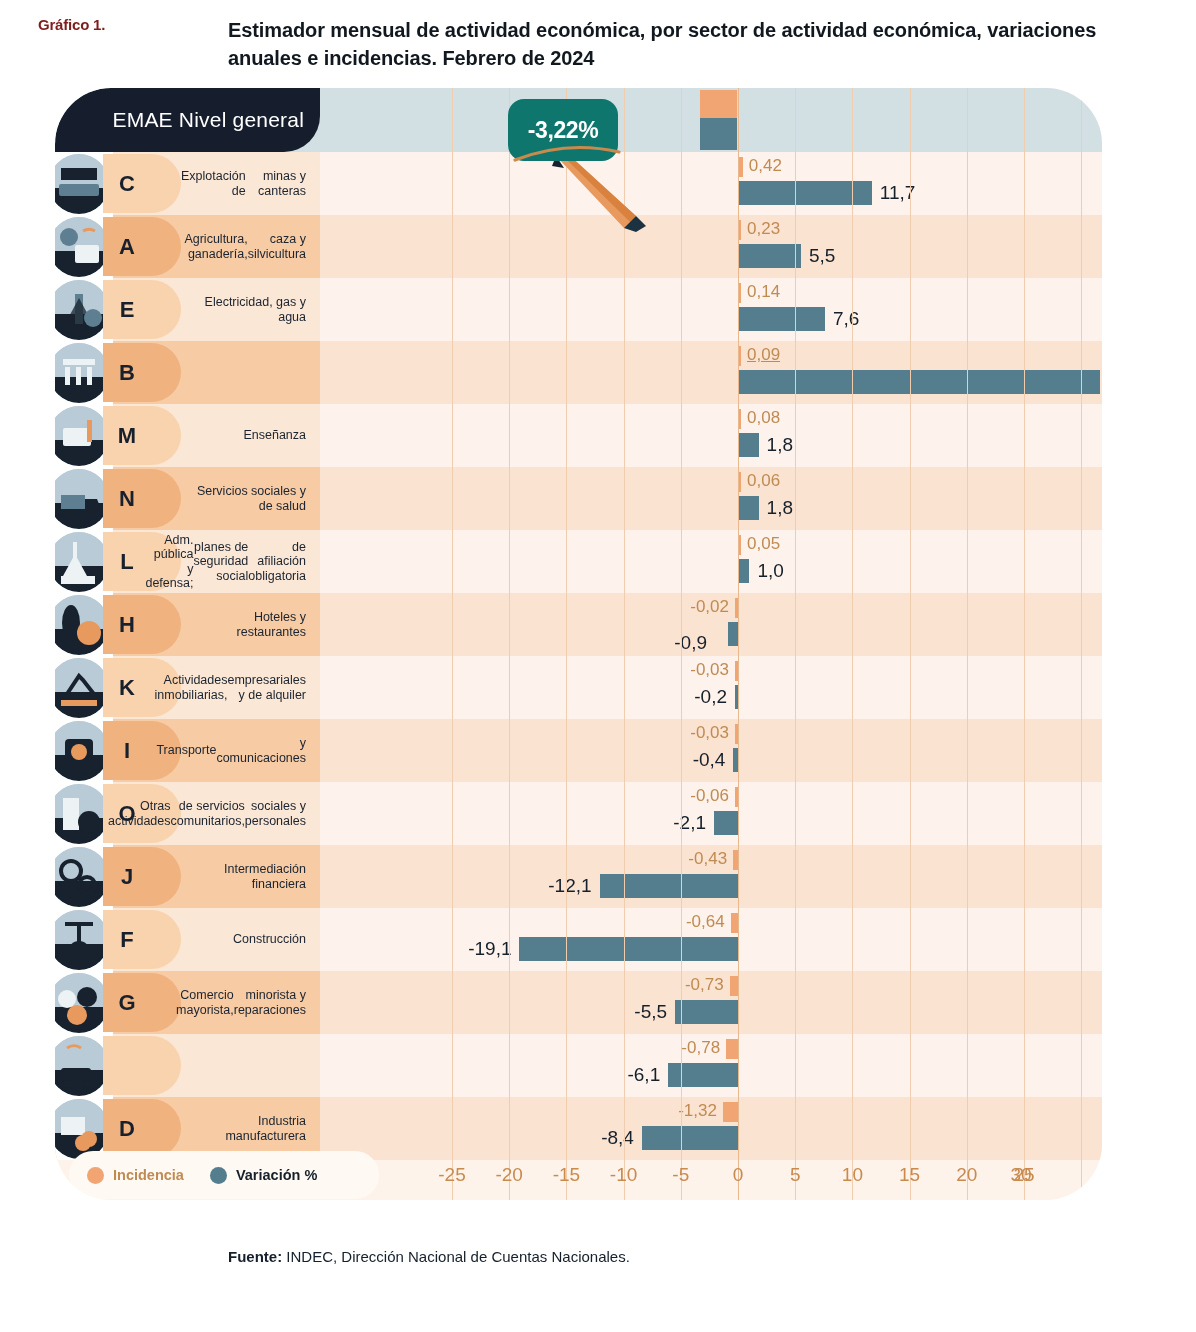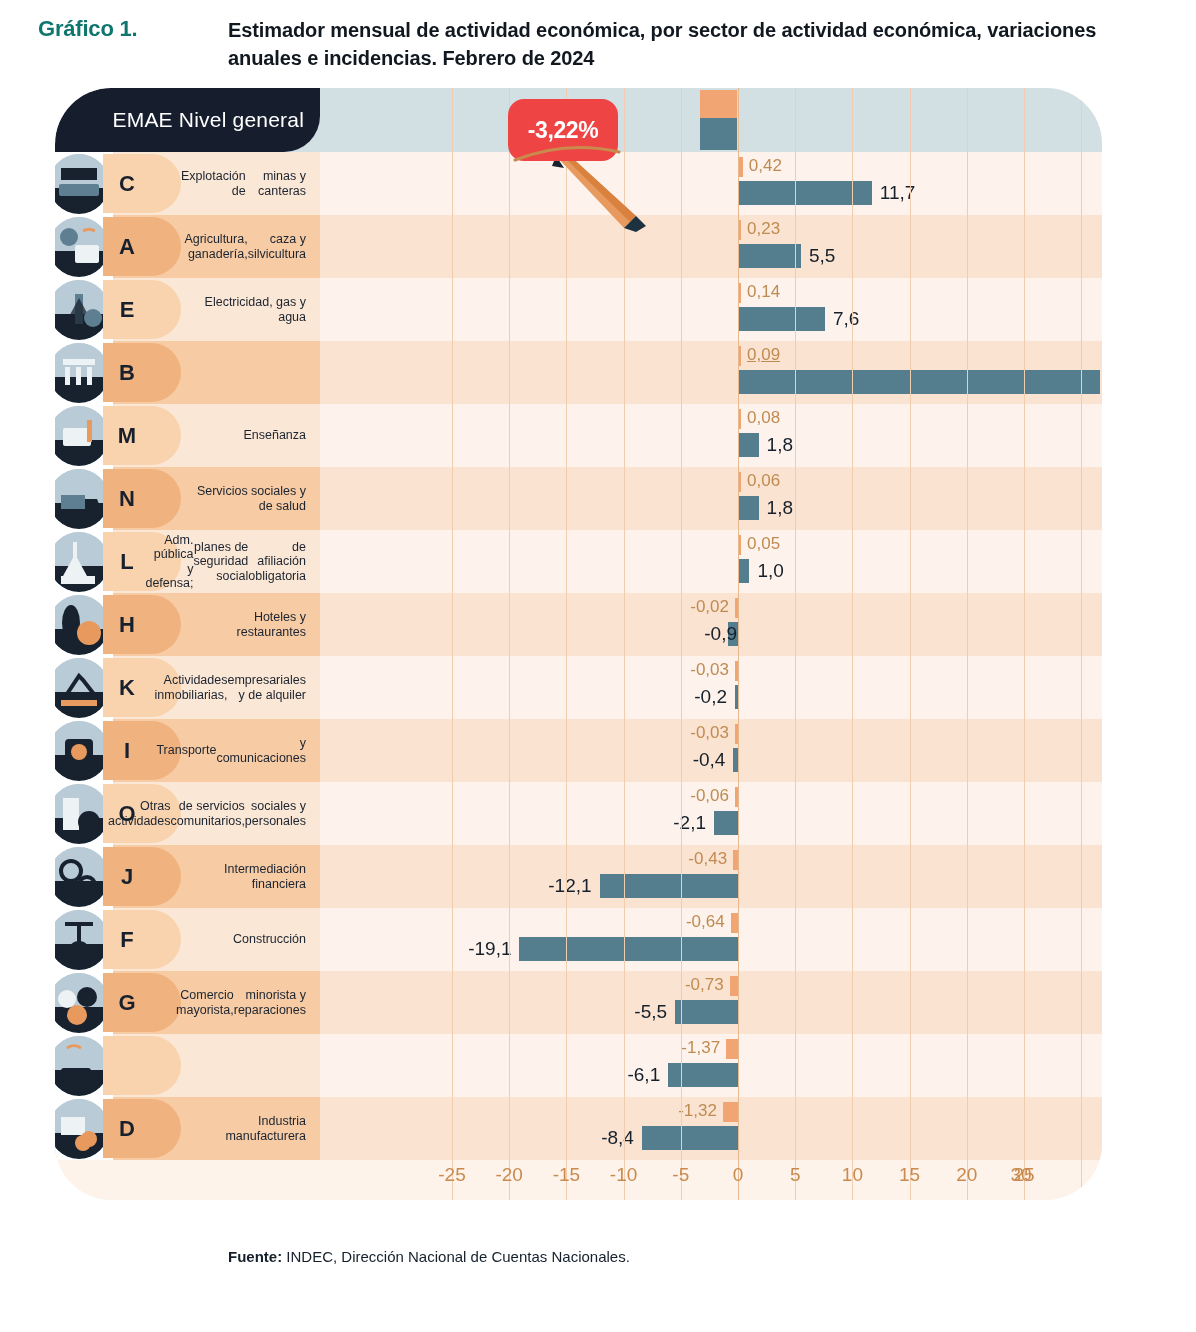--- a/index.html
+++ b/index.html
@@ -9,21 +9,21 @@
     font-family:"Liberation Sans", sans-serif;
     color:#1b2430;
     overflow:hidden;
   }
   .page{position:relative;width:1196px;height:1332px;}
 
   
   .title-row{position:absolute;left:38px;top:16px;width:1120px;}
   .title-num{
     position:absolute;left:0;top:0;width:180px;
-    font-weight:bold;font-size:22px;color:#0f766e;letter-spacing:-.2px;
+    font-weight:bold;font-size:15px;color:#7f1d1d;letter-spacing:-.2px;
   }
   .title-text{
     position:absolute;left:190px;top:0;width:930px;
     font-weight:bold;font-size:20px;line-height:28px;color:#111820;
     letter-spacing:-.1px;
   }
 
   
   .chart{
     position:absolute;left:55px;top:88px;width:1047px;height:1112px;
@@ -106,21 +106,21 @@
 
   .vlbl{
     position:absolute;font-size:17px;white-space:nowrap;
   }
   .vlbl.inc{color:#C08B52;top:4px;font-size:17px;}
   .vlbl.var{color:#16202B;top:30px;font-size:19px;}
 
   
   .callout{
     position:absolute;left:453px;top:11px;width:110px;height:62px;
-    background:#ef4444;border-radius:16px;
+    background:#0f766e;border-radius:16px;
     display:flex;align-items:center;justify-content:center;
     z-index:6;
   }
   .callout span{color:#fff;font-size:23px;font-weight:bold;letter-spacing:-.4px;}
   .callout-swoosh{
     position:absolute;left:458px;top:56px;width:108px;height:18px;z-index:7;
   }
   .pencil{position:absolute;left:495px;top:66px;width:100px;height:78px;z-index:5;}
   .hdr-swatch-o{position:absolute;left:645px;top:2px;width:37px;height:28px;background:#F0A573;z-index:4;}
   .hdr-swatch-b{position:absolute;left:645px;top:30px;width:37px;height:32px;background:#547E8E;z-index:4;}
@@ -408,21 +408,21 @@
       <div class="letter-pill "></div>
       <div class="letter">H</div>
       <div class="sector-name">
         <span style="display:block">Hoteles y restaurantes</span>
       </div>
     </div>
     <div class="plotcol">
       <div class="bar inc" style="left:415px;width:3px"></div>
       <div class="bar var" style="left:407.704px;width:10.296000000000001px"></div>
       <div class="vlbl inc" style="right:373px;">-0,02</div>
-      <div class="vlbl var" style="right:365px;">-0,9</div>
+      <div class="vlbl var" style="right:395px;margin-top:9px;">-0,9</div>
     </div>
           </div>
           <div class="row odd">
     <div class="labelcol">
       <div class="icon-wrap">
         <div class="icon-circ"><svg viewBox="0 0 60 60" width="60" height="60">
                     <defs>
                       <clipPath id="cp_real-estate-icon">
                         <circle cx="30" cy="30" r="30"></circle>
                       </clipPath>
@@ -623,21 +623,21 @@
                       <circle cx="38" cy="48" r="4" fill="#18222E"></circle>
                     </g>
                   </svg></div>
       </div>
       <div class="letter-pill light"></div>
       <div class="letter"></div>
     </div>
     <div class="plotcol">
       <div class="bar inc" style="left:406.1024px;width:11.897600000000002px"></div>
       <div class="bar var" style="left:348.216px;width:69.784px"></div>
-      <div class="vlbl inc" style="right:381.8976px;">-1,37</div>
+      <div class="vlbl inc" style="right:381.8976px;">-0,78</div>
       <div class="vlbl var" style="right:441.784px;">-6,1</div>
     </div>
           </div>
           <div class="row even">
     <div class="labelcol">
       <div class="icon-wrap">
         <div class="icon-circ"><svg viewBox="0 0 60 60" width="60" height="60">
                     <defs>
                       <clipPath id="cp_manufacturing-icon">
                         <circle cx="30" cy="30" r="30"></circle>
@@ -706,19 +706,25 @@
           <div class="tick" style="left: 625.8px;">-5</div>
           <div class="tick" style="left: 683px;">0</div>
           <div class="tick" style="left: 740.2px;">5</div>
           <div class="tick" style="left: 797.4px;">10</div>
           <div class="tick" style="left: 854.6px;">15</div>
           <div class="tick" style="left: 911.8px;">20</div>
           <div class="tick" style="left: 969px;">25</div>
           <div class="tick" style="left: 966px;">30</div>
         </div>
 
+      <div class="legend-pill">
+        <div class="lg-dot" style="background:#F0A573"></div>
+        <div class="lg-txt inc">Incidencia</div>
+        <div class="lg-dot" style="background:#547E8E;margin-left:26px"></div>
+        <div class="lg-txt var">Variación %</div>
+      </div>
     </div>
   </div>
 
   <div class="footer">
     <b>Fuente:</b><span> INDEC, Dirección Nacional de Cuentas Nacionales.</span>
   </div>
 </div>
 
 </body></html>

